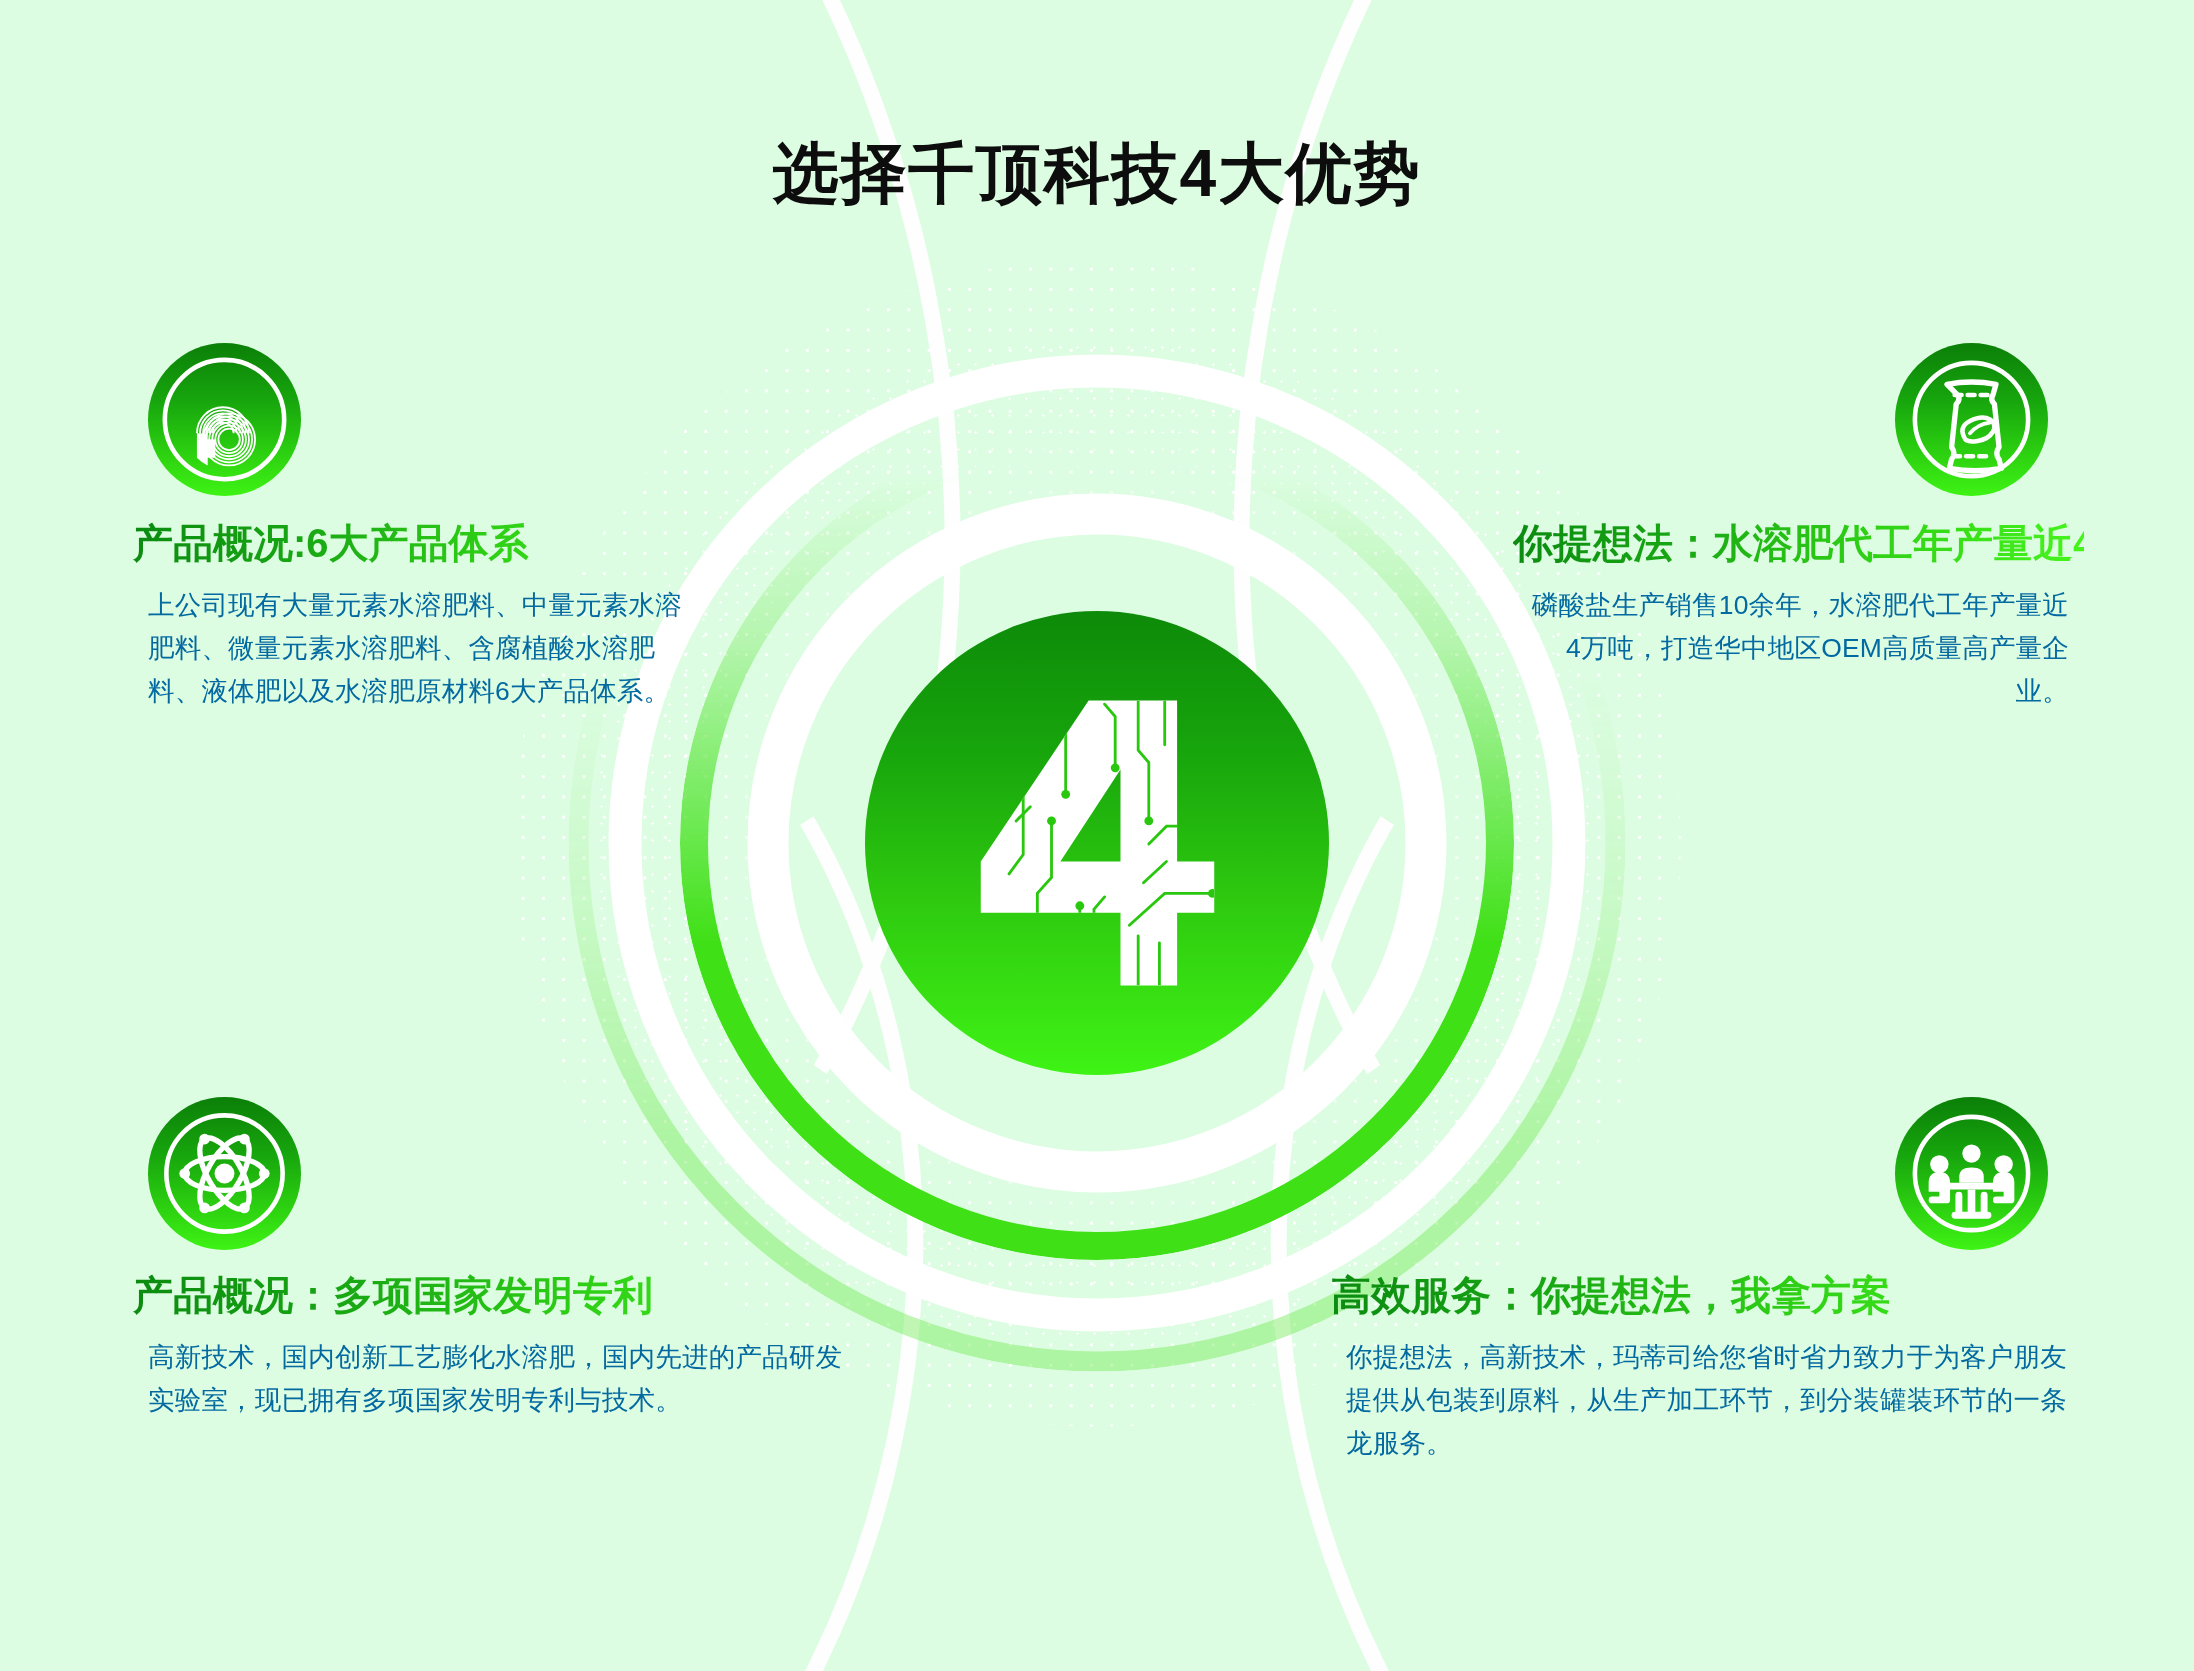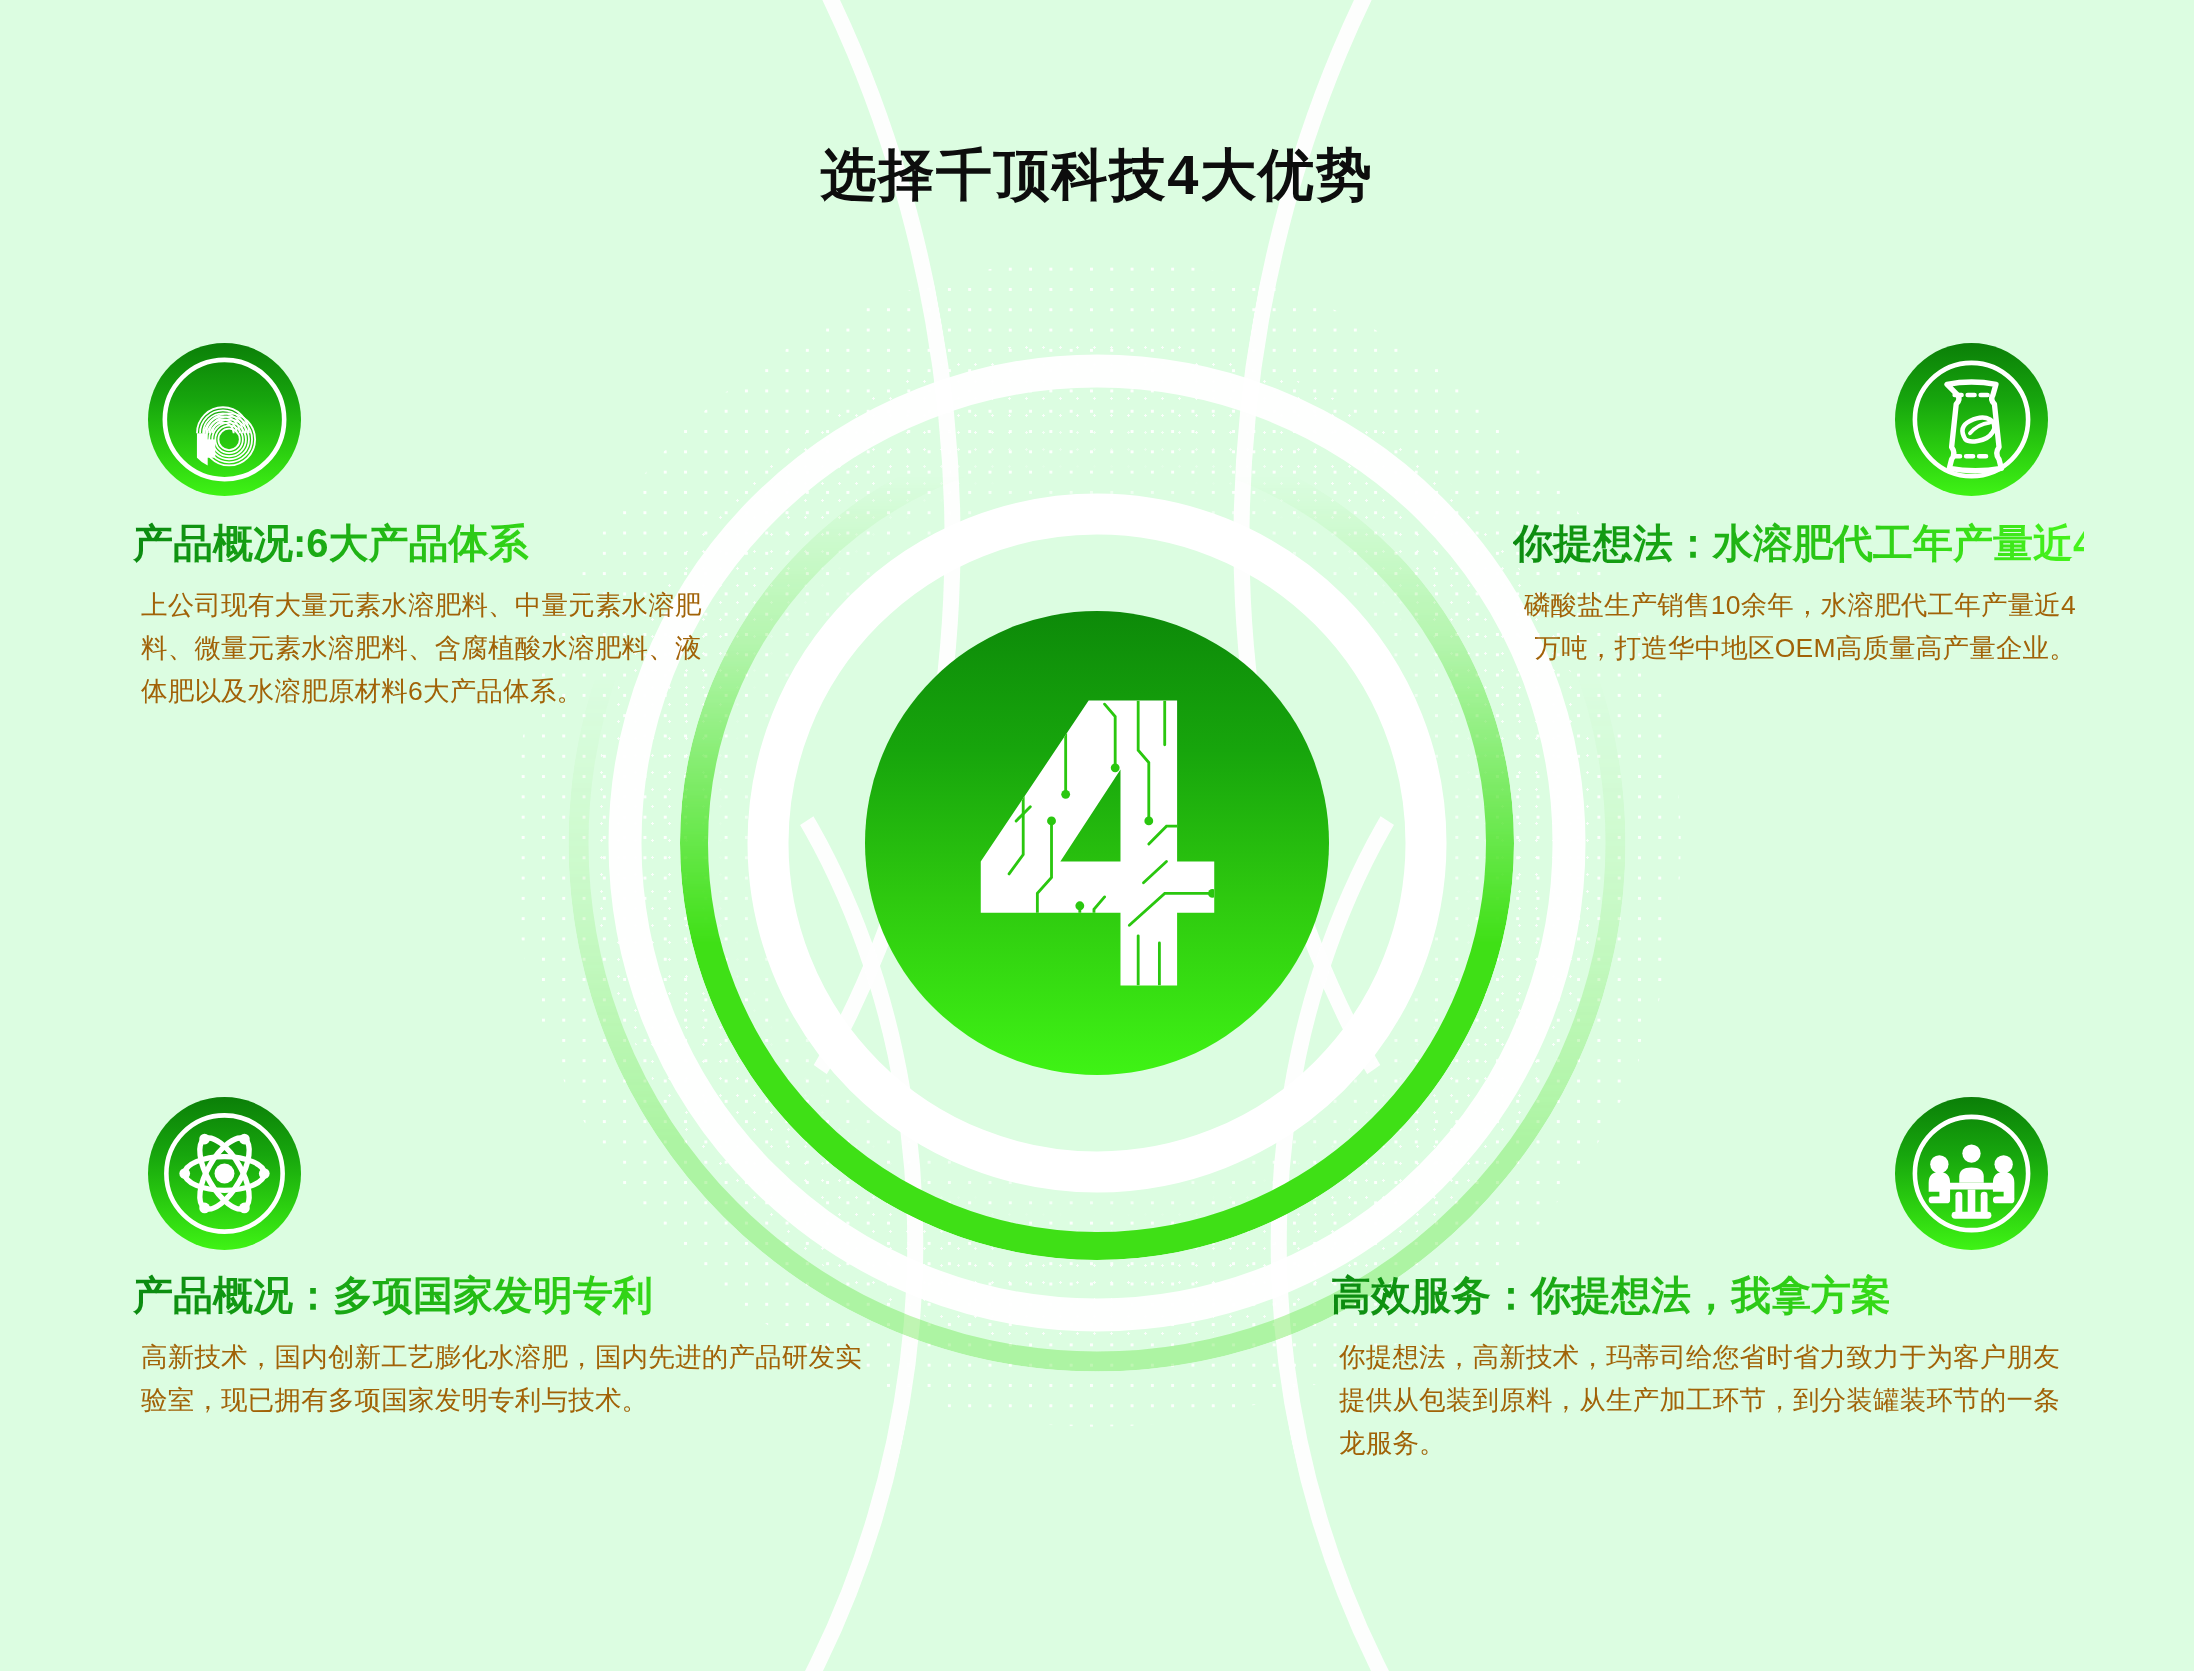--- a/index.html
+++ b/index.html
@@ -63,23 +63,23 @@
     position:absolute;left:50%;top:843px;transform:translate(-50%,-50%);
     width:1017px;height:1017px;border-radius:50%;
     border:20.3px solid #6ae84a;
     -webkit-mask-image:linear-gradient(to bottom, rgba(0,0,0,0) 34%, rgba(0,0,0,.18) 52%, rgba(0,0,0,.55) 78%);
             mask-image:linear-gradient(to bottom, rgba(0,0,0,0) 34%, rgba(0,0,0,.18) 52%, rgba(0,0,0,.55) 78%);
     opacity:.75;
   }
 
   
   .page-title{
-    position:absolute;top:109px;left:0;width:100%;
+    position:absolute;top:96px;left:0;width:100%;
     text-align:center;
-    font-size:56px;font-weight:bold;color:#0d0d0d;
+    font-size:66px;font-weight:bold;color:#0d0d0d;
     letter-spacing:1.8px;line-height:1;
     white-space:nowrap;
   }
 
   
   .center-badge{
     position:absolute;left:50%;top:843px;transform:translate(-50%,-50%);
     width:464px;height:464px;border-radius:50%;
     background:linear-gradient(180deg,#0d8a09 0%,#17a50c 30%,#2ec90f 62%,#3ff315 100%);
     display:flex;align-items:center;justify-content:center;
@@ -96,21 +96,21 @@
   .blk-4{left:1331px;top:1274px;width:752px;}
 
   .blk-head{
     font-size:40px;font-weight:bold;line-height:1.08;white-space:nowrap;
     background:linear-gradient(100deg,#0b8a10 0%,#18a614 28%,#2fd016 62%,#46f51c 100%);
     -webkit-background-clip:text;background-clip:text;
     color:transparent;-webkit-text-fill-color:transparent;
     margin:0 0 18.6px 0;
   }
   .blk-body{
-    font-size:26.5px;line-height:1.62;color:#a16207;margin:8px;
+    font-size:26.5px;line-height:1.62;color:#0369a1;margin:15px;
     letter-spacing:0.2px;
   }
 
   
   .icon-badge{
     position:absolute;width:153px;height:153px;border-radius:50%;
     background:linear-gradient(180deg,#0b7f08 0%,#17a60d 38%,#2cd010 72%,#3ff315 100%);
     display:flex;align-items:center;justify-content:center;
   }
   .icon-badge svg{width:153px;height:153px;display:block;}

